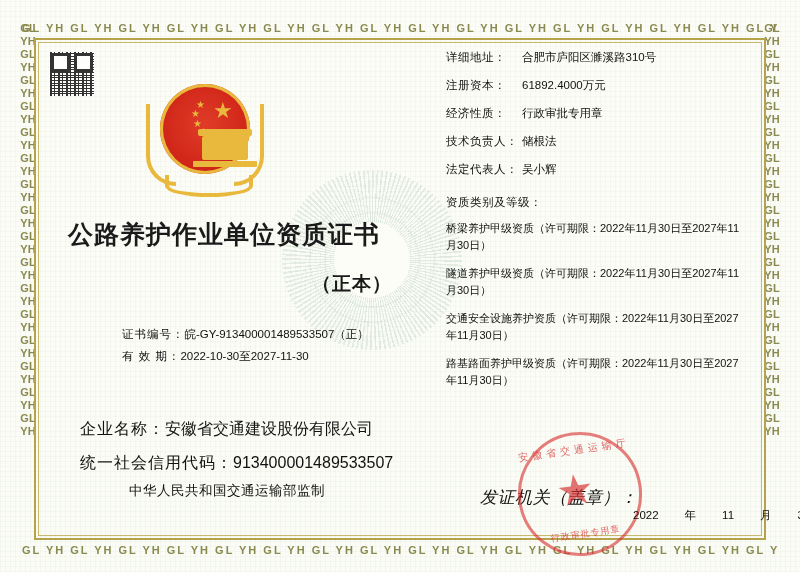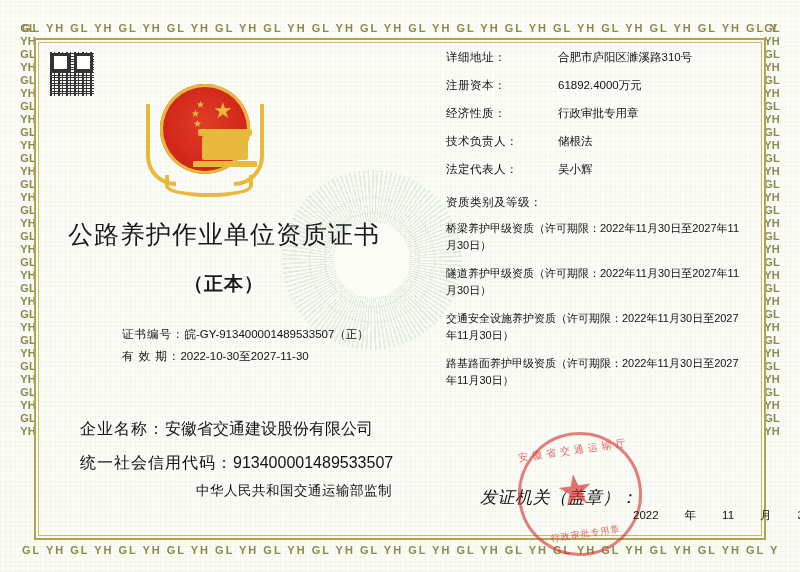--- a/index.html
+++ b/index.html
@@ -192,31 +192,31 @@
 
   
   .left-col {
     position: absolute;
     top: 218px;
     left: 62px;
     width: 330px;
   }
   .doc-title {
     font-size: 25px;
-    font-weight: normal;
+    font-weight: bold;
     color: #1a1a1a;
     letter-spacing: 1px;
     text-align: center;
     margin-left: -6px;
   }
   .doc-subtitle {
     font-size: 19px;
     font-weight: bold;
     color: #1a1a1a;
-    text-align: center;
+    text-align: right;
     margin-top: 20px;
     margin-left: -6px;
     letter-spacing: 1px;
   }
   .left-fields {
     margin-top: 26px;
     padding-left: 60px;
     font-size: 11.5px;
     color: #111;
     line-height: 22px;
@@ -232,40 +232,39 @@
     color: #111;
     line-height: 34px;
   }
   .cb-label { letter-spacing: 1px; }
 
   .ministry {
     position: absolute;
     top: 482px;
     left: 62px;
     width: 330px;
-    text-align: right;
+    text-align: center;
     font-size: 13.5px;
     color: #111;
     letter-spacing: 0.5px;
   }
 
   
   .right-col {
     position: absolute;
     top: 50px;
     left: 446px;
     width: 300px;
     font-size: 11.5px;
     color: #111;
   }
   .rc-row {
     display: flex;
     align-items: flex-start;
     margin-bottom: 13px;
-    gap: 36px;
   }
   .rc-label {
     width: 76px;
     flex: 0 0 76px;
     letter-spacing: 0.5px;
   }
   .rc-value {
     flex: 1;
   }
   .rc-heading {

